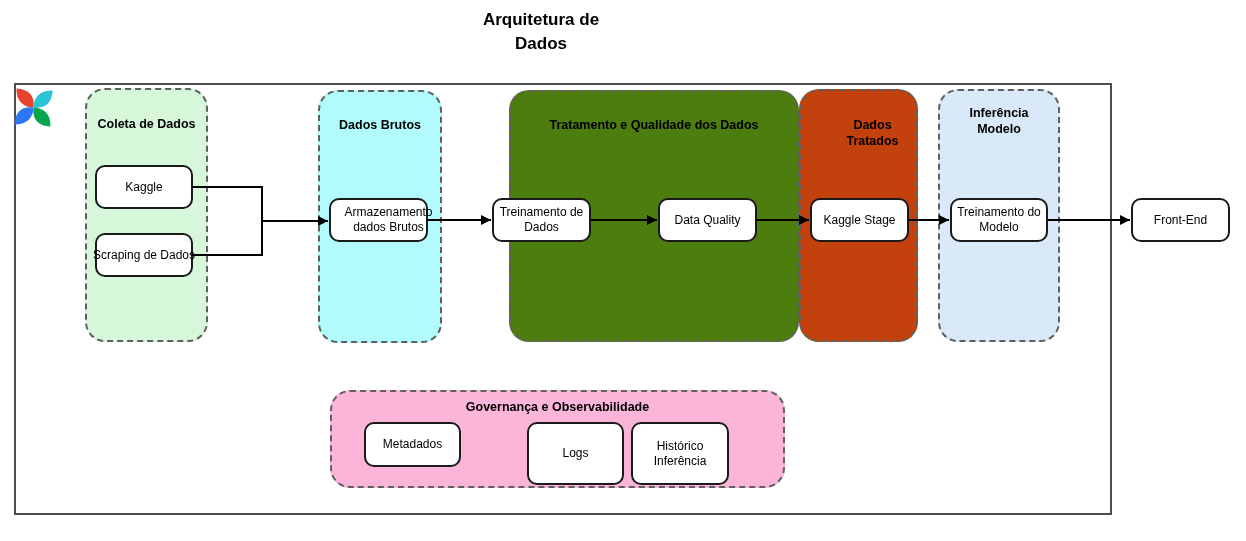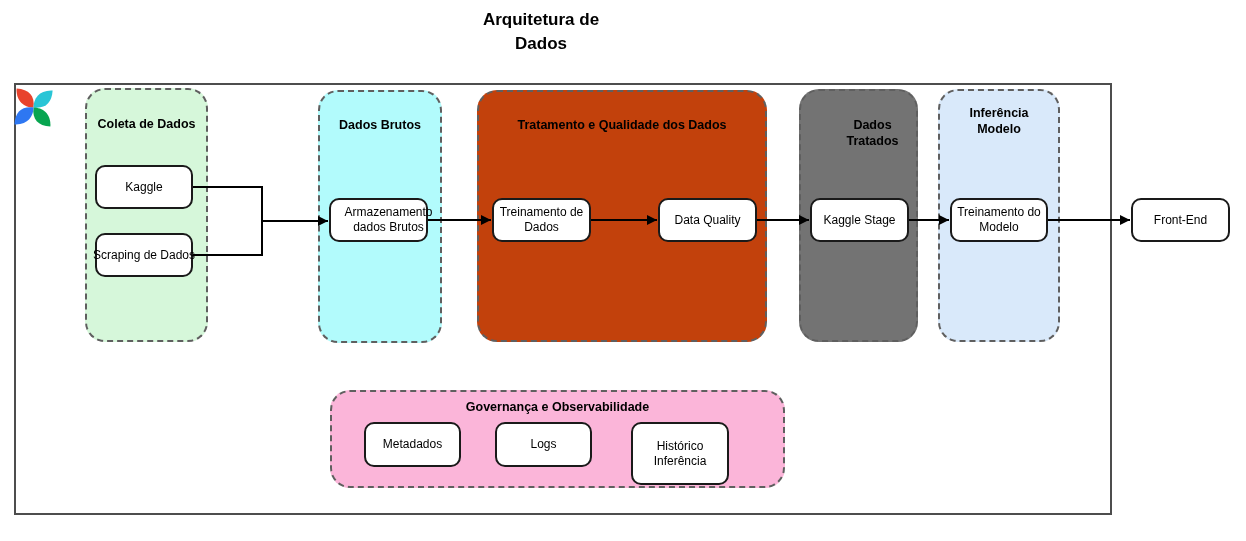--- a/index.html
+++ b/index.html
@@ -48,21 +48,21 @@
   }
   #node-kaggle       { left:95px;   top:165px; width:98px; height:44px; }
   #node-scraping     { left:95px;   top:233px; width:98px; height:44px; }
   #node-armazenamento{ left:329px;  top:198px; width:99px; height:44px;padding-left:20px; }
   #node-tratamento   { left:492px;  top:198px; width:99px; height:44px; }
   #node-dataquality  { left:658px;  top:198px; width:99px; height:44px; }
   #node-camadastage  { left:810px;  top:198px; width:99px; height:44px; }
   #node-treinamento  { left:950px;  top:198px; width:98px; height:44px; }
   #node-frontend     { left:1131px; top:198px; width:99px; height:44px; }
   #node-metadados    { left:364px;  top:422px; width:97px; height:45px; }
-  #node-logs         { left:495px;  top:422px; width:97px; height:45px; }
+  #node-logs         { left:527px;  top:422px; width:97px; height:63px; }
   #node-historico    { left:631px;  top:422px; width:98px; height:63px; }
   .node span { display:block; }
 </style>
 </head>
 <body>
 
 <div id="canvas">
 
   <div id="diagram-title">
     <div>Arquitetura de</div>
@@ -77,24 +77,24 @@
     <path d="M32,32 C20,32 8,24 9,6 C26,7 34,16 32,32 Z" transform="rotate(180 32 32)" fill="#07a550"></path>
     <path d="M32,32 C20,32 8,24 9,6 C26,7 34,16 32,32 Z" transform="rotate(270 32 32)" fill="#2e77f2"></path>
   </svg>
 
   <div class="zone" id="zone-coleta" style="background-color: rgb(214, 247, 218);">
     <div class="zone-title">Coleta de Dados</div>
   </div>
   <div class="zone" id="zone-brutos" style="background-color: rgb(178, 251, 252);">
     <div class="zone-title">Dados Brutos</div>
   </div>
-  <div class="zone" id="zone-tratamento" style="background-color: #c2410c;">
+  <div class="zone" id="zone-tratamento" style="background-color: #4d7c0f; margin-left: 32px;">
     <div class="zone-title">Tratamento e Qualidade dos Dados</div>
   </div>
-  <div class="zone" id="zone-tratados" style="background-color: #737373; padding-left: 28px;">
+  <div class="zone" id="zone-tratados" style="background-color: #c2410c; padding-left: 28px;">
     <div class="zone-title">Dados Tratados</div>
   </div>
   <div class="zone" id="zone-inferencia" style="background-color: rgb(217, 233, 250);">
     <div class="zone-title">Inferência</div>
     <div class="zone-title">Modelo</div>
   </div>
   <div class="zone" id="zone-governanca" style="background-color: rgb(251, 181, 217);">
     <div class="zone-title">Governança e Observabilidade</div>
   </div>
 

